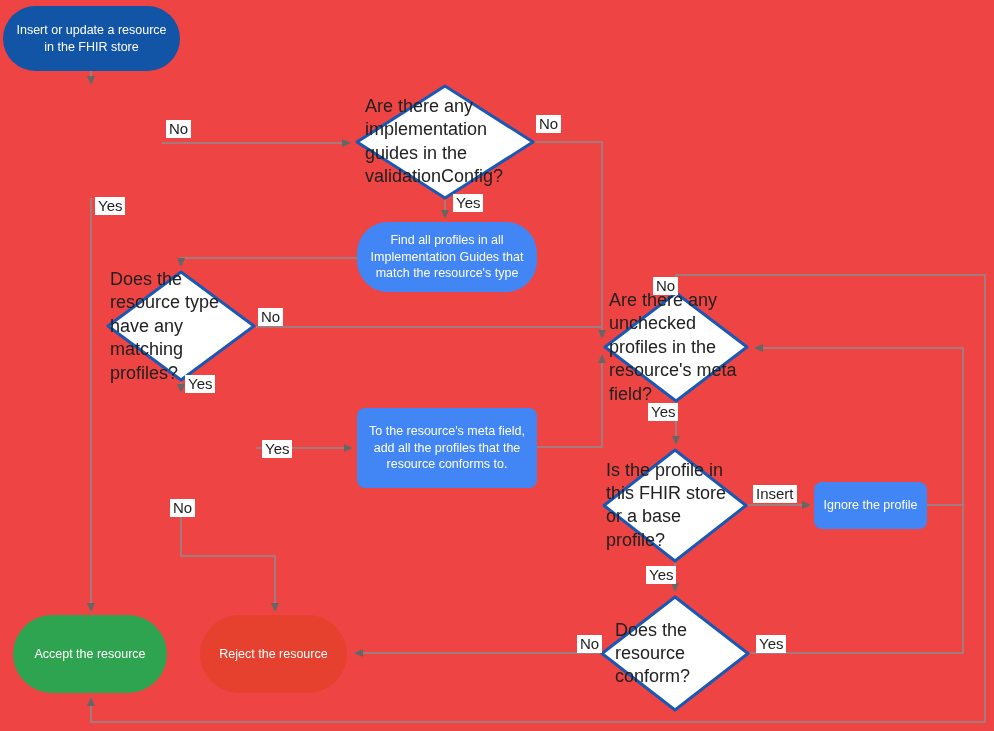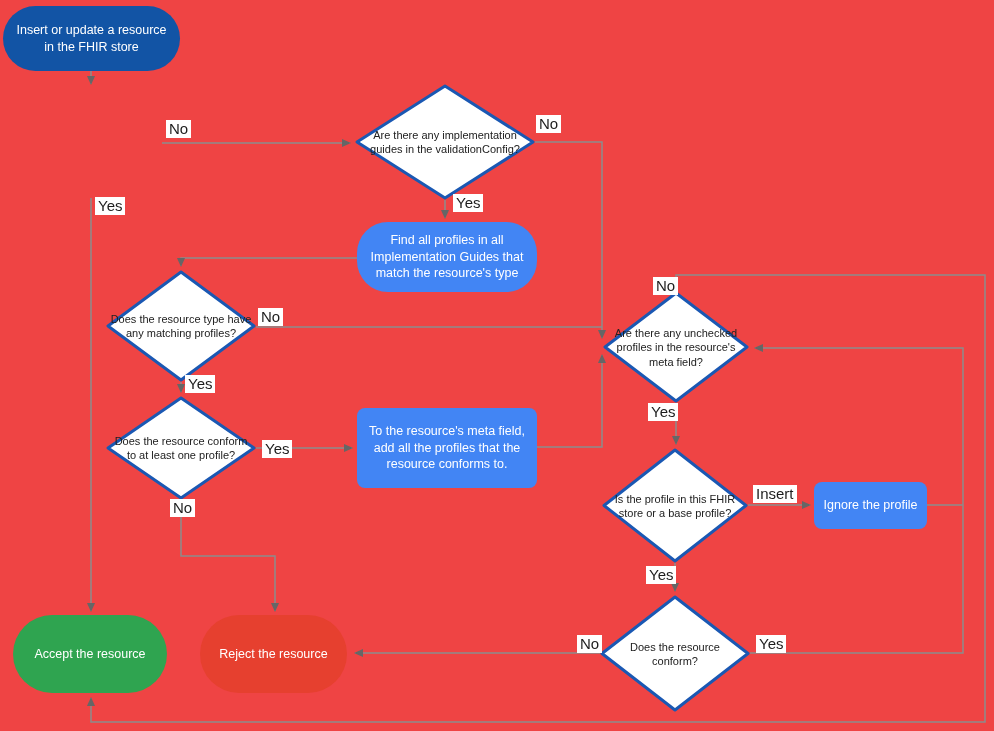--- a/index.html
+++ b/index.html
@@ -15,21 +15,21 @@
   .pill.start{background:var(--start-blue,#1254a5);border-radius:33px;}
   .pill.accept{background:var(--accept-green,#2fa450);border-radius:39px;}
   .pill.reject{background:var(--reject-red,#e6402f);border-radius:39px;}
   .process{background:var(--process-blue,#4285f4);border-radius:8px;
            color:var(--text-light,#fff);font-size:12.5px;}
   .diamond{position:absolute;}
   .diamond svg{position:absolute;left:0;top:0;display:block;}
   .diamond polygon{fill:var(--diamond-fill,#fff);stroke:var(--diamond-border,#1a58b3);
                    stroke-width:3;stroke-linejoin:round;}
   .dlabel{position:absolute;left:50%;top:50%;transform:translate(-50%,-50%);
-          text-align:center;font-size:11px;line-height:1.3;
+          font-size:18px;line-height:1.3;
           color:var(--text-dark,#212121);}
   .elabel{position:absolute;font-size:15px;color:#1d1d1d;line-height:1.2;
           background:#ffffff;padding:0 3px;white-space:nowrap;}
 </style>
 </head>
 <body>
 
 <div class="canvas">
 
   <svg class="connectors" width="994" height="731">
@@ -90,26 +90,20 @@
     <div class="dlabel" style="width:160px;">Are there any implementation guides in the validationConfig?</div>
   </div>
 
   <div class="diamond" style="left:106px;top:270px;width:150px;height:112px;">
     <svg width="150" height="112">
       <polygon points="75,2 148,56 75,110 2,56"></polygon>
     </svg>
     <div class="dlabel" style="width:142px;">Does the resource type have any matching profiles?</div>
   </div>
 
-  <div class="diamond" style="left:106px;top:396px;width:150px;height:104px;">
-    <svg width="150" height="104">
-      <polygon points="75,2 148,52 75,102 2,52"></polygon>
-    </svg>
-    <div class="dlabel" style="width:142px;">Does the resource conform to at least one profile?</div>
-  </div>
 
   <div class="diamond" style="left:603px;top:291px;width:146px;height:112px;">
     <svg width="146" height="112">
       <polygon points="73,2 144,56 73,110 2,56"></polygon>
     </svg>
     <div class="dlabel" style="width:134px;">Are there any unchecked profiles in the resource's meta field?</div>
   </div>
 
   <div class="diamond" style="left:602px;top:448px;width:146px;height:115px;">
     <svg width="146" height="115">

